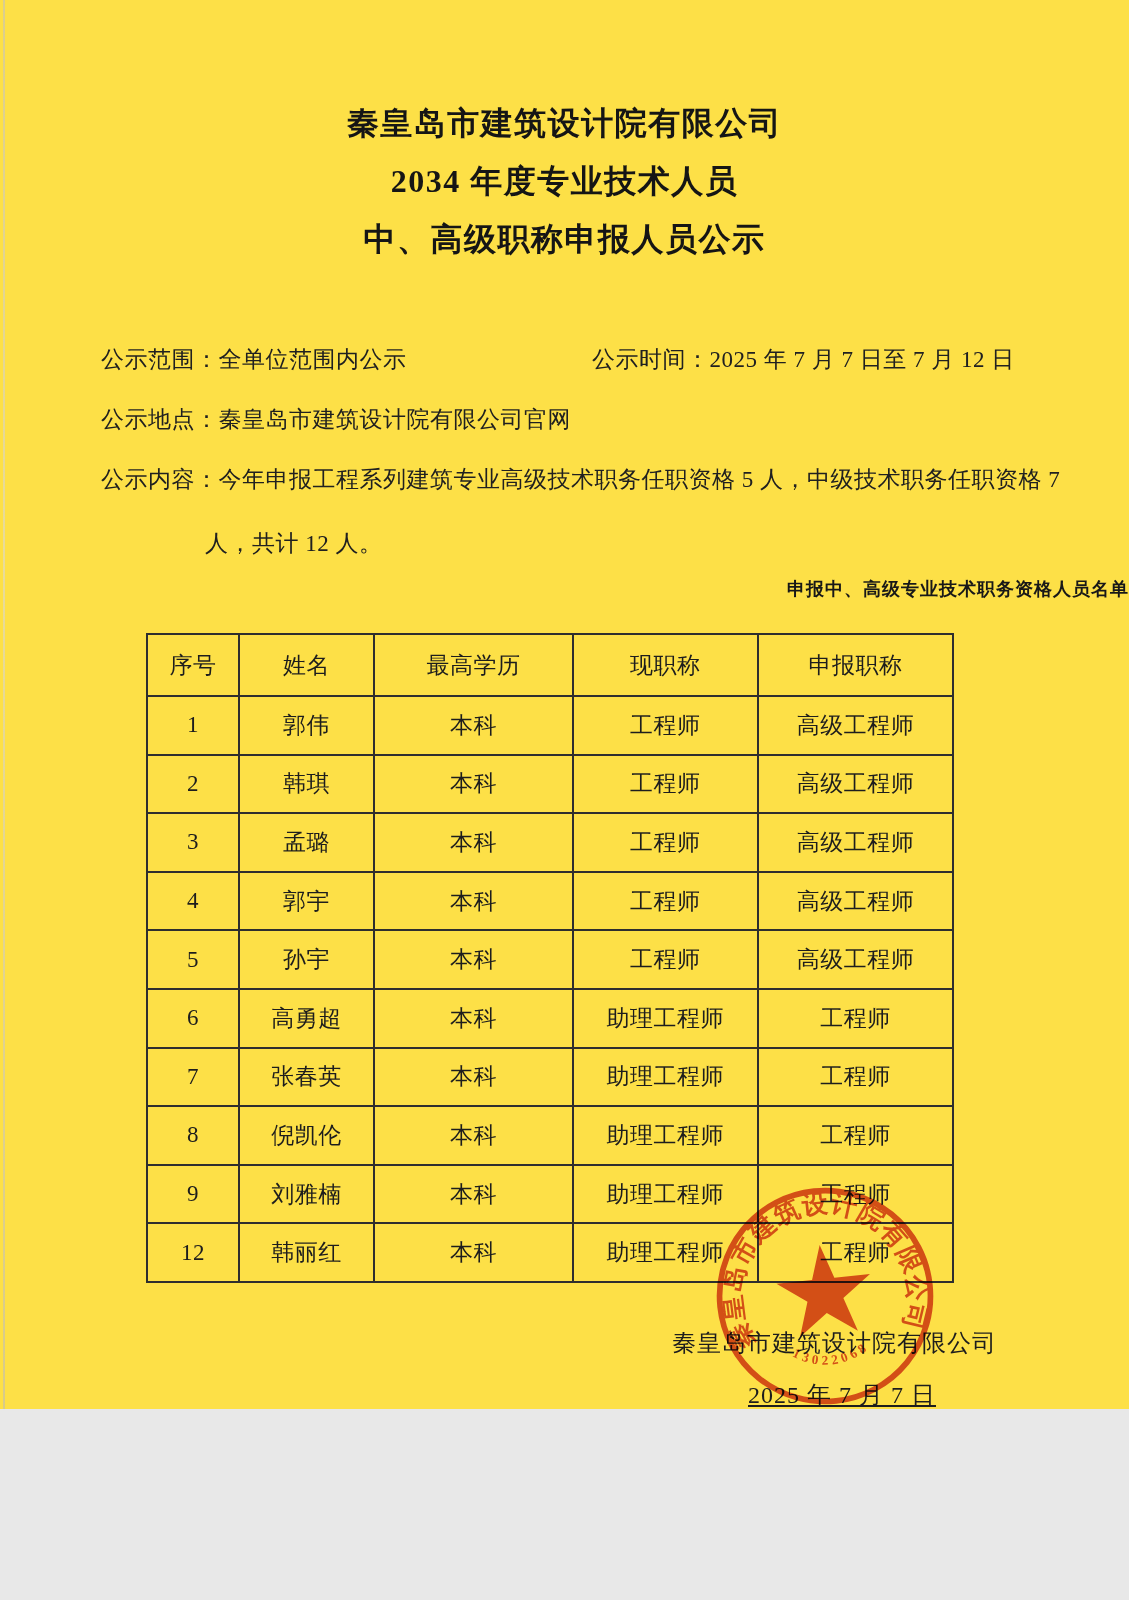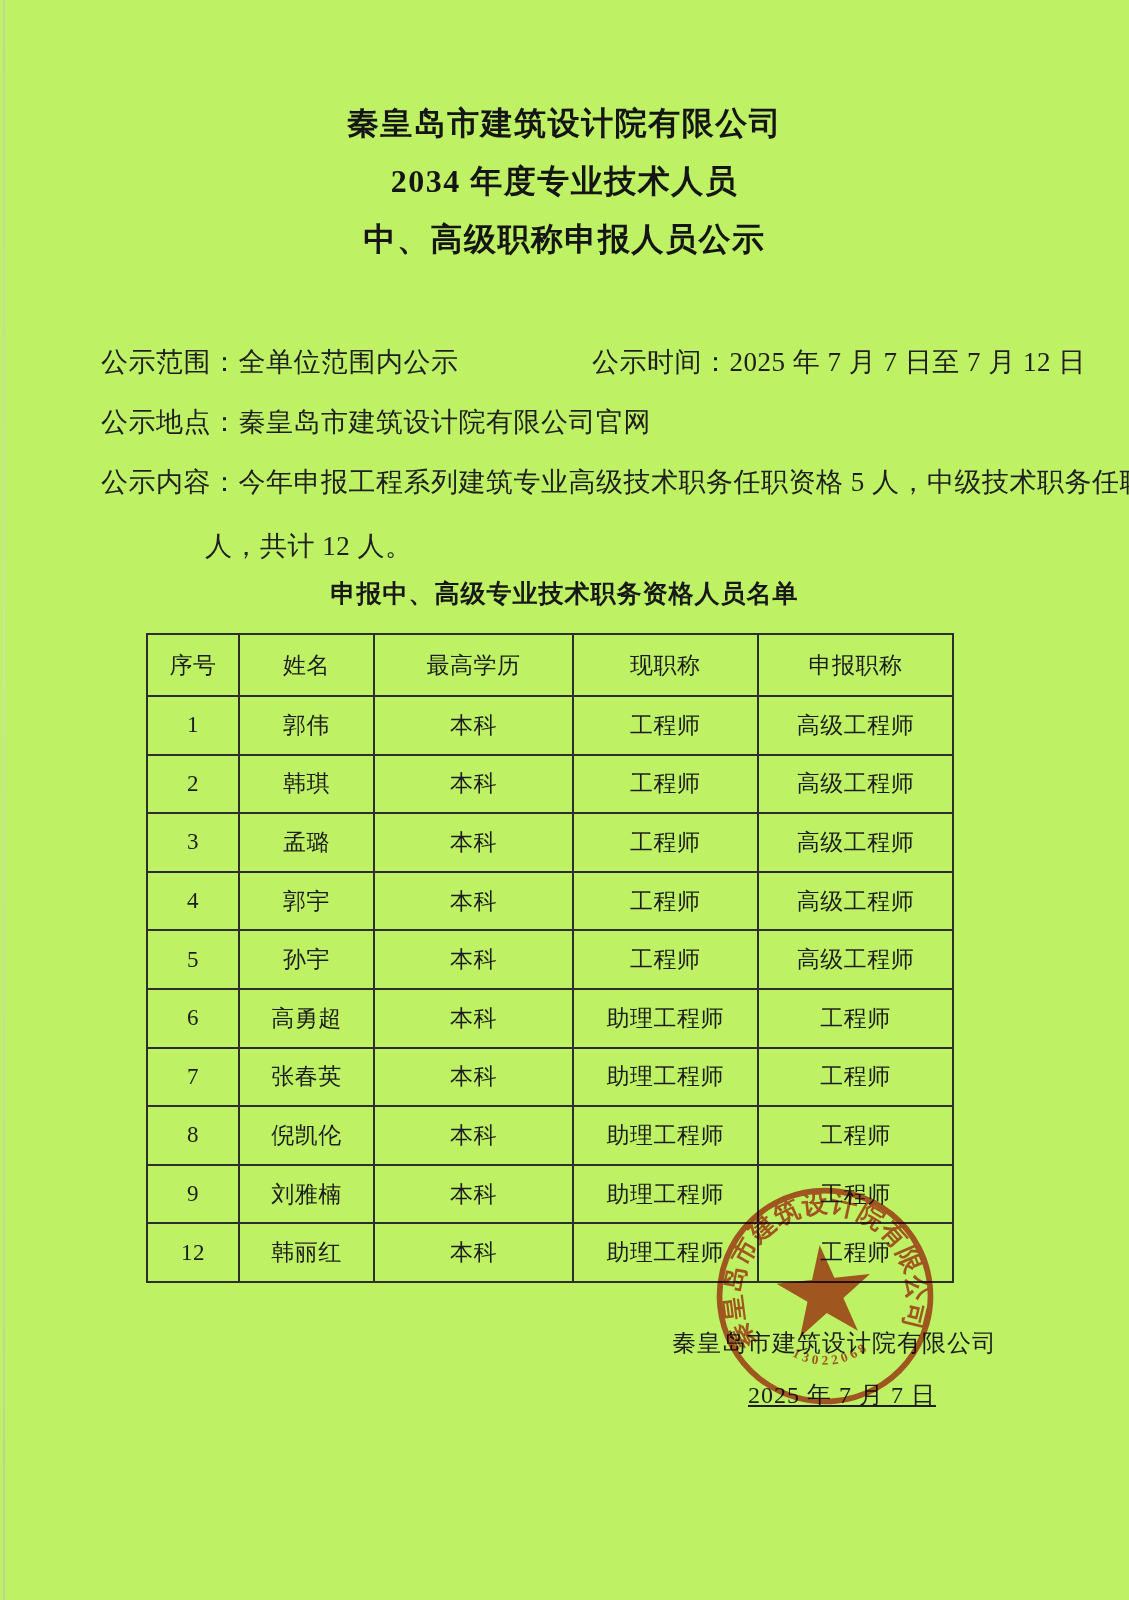--- a/index.html
+++ b/index.html
@@ -1,51 +1,51 @@
 <!DOCTYPE html>
 <html><head>
 <meta charset="utf-8">
 <style>
   html,body{margin:0;padding:0;background:#e8e8e8;}
   .page{
     position:relative;
-    width:1129px;height:1600px;
+    width:1129px;height:1409px;
     margin:0 auto;
-    background:#bef264;
+    background:#fde047;
     font-family:"Liberation Serif","DejaVu Serif",serif;
     color:#1c1c1c;
     overflow:hidden;
   }
   .scan-edge{
     position:absolute;left:3px;top:0;bottom:0;width:2px;
     background:linear-gradient(#bfbfc6,#d8d8dd 40%,#b9b9c0);
     opacity:.55;
   }
   
   .title-block{
     position:absolute;top:94px;left:0;right:0;
     text-align:center;
   }
   .title-line{
     font-size:32px;font-weight:bold;letter-spacing:1.5px;
     line-height:58px;color:#151515;
   }
   
-  .meta-line{position:absolute;left:0;right:0;height:32px;font-size:27px;letter-spacing:.5px;color:#202020;padding-left:34px;}
+  .meta-line{position:absolute;left:0;right:0;height:32px;font-size:23px;letter-spacing:.5px;color:#202020;padding-left:34px;}
   .meta-line .left{position:absolute;left:101px;white-space:nowrap;}
   .meta-line .right{position:absolute;left:592px;white-space:nowrap;}
   .meta-1{top:344px;}
   .meta-2{top:404px;}
   .meta-3{top:464px;}
   .meta-4{top:520px;margin-top:8px;}
   .meta-4 .cont{position:absolute;left:205px;white-space:nowrap;}
   
   .table-caption{
     position:absolute;top:577px;left:0;right:0;
-    text-align:center;font-size:25px;font-weight:bold;letter-spacing:1px;color:#181818;
+    text-align:right;font-size:18px;font-weight:bold;letter-spacing:1px;color:#181818;
   }
   table.roster{
     position:absolute;top:633px;left:146px;
     width:808px;height:650px;
     border-collapse:collapse;table-layout:fixed;
     font-size:23px;color:#1d1d1d;
   }
   table.roster th,table.roster td{
     border:2px solid #2e2e2e;
     text-align:center;vertical-align:middle;

